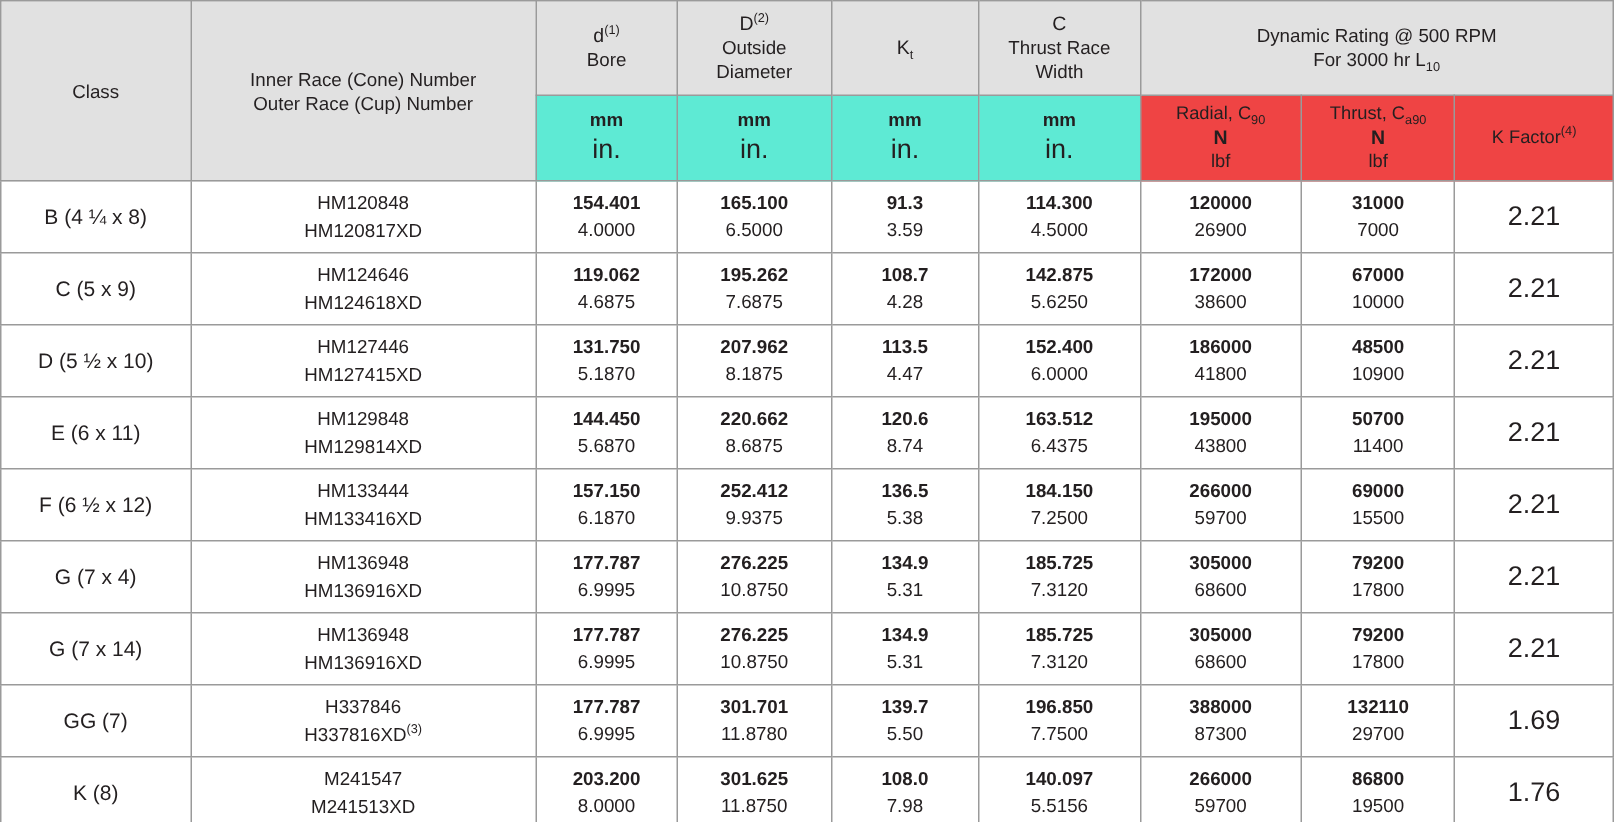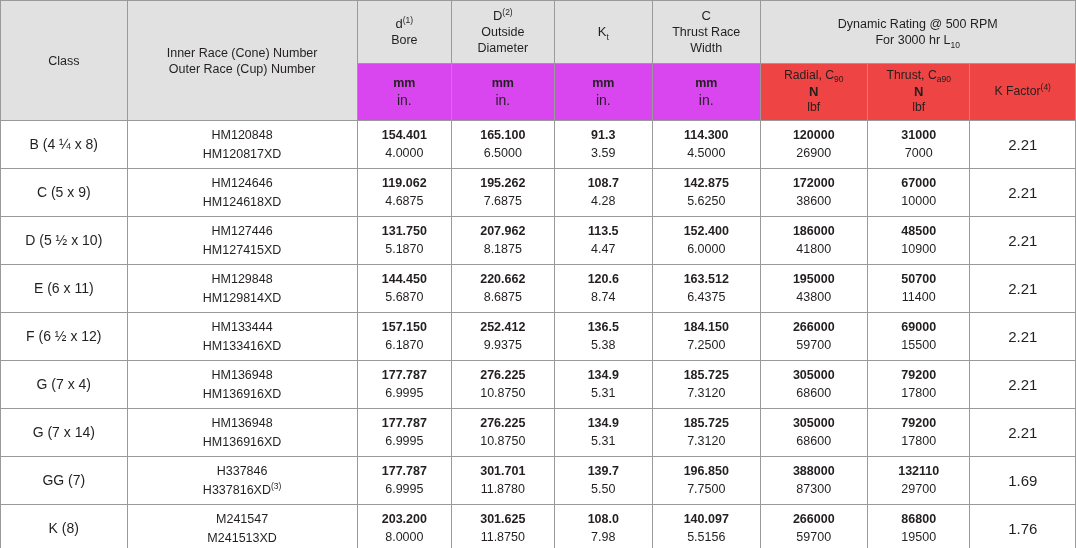--- a/index.html
+++ b/index.html
@@ -48,21 +48,21 @@
   col.c-kfactor { width: 105px; }
 
   
   .hdr-gray {
     background: #e1e1e1;
     font-size: 12.5px;
     line-height: 1.28;
     color: #231f20;
   }
   .hdr-orange {
-    background: #d946ef;
+    background: #5eead4;
     font-size: 12.5px;
     line-height: 1.3;
     color: #231f20;
   }
   .hdr-gray2 {
     background: #ef4444;
     font-size: 12.2px;
     line-height: 1.3;
     color: #231f20;
   }
@@ -71,21 +71,21 @@
   .hdr-unit-cell { height: 56px; }
 
   .sym {
     font-size: 13px;
   }
   .unit-mm {
     font-weight: bold;
     font-size: 12.5px;
   }
   .unit-in {
-    font-size: 14px;
+    font-size: 18px;
   }
   .unit-n {
     font-weight: bold;
     font-size: 13px;
   }
   sup {
     font-size: 8.5px;
     vertical-align: super;
     line-height: 0;
   }
@@ -109,21 +109,21 @@
     line-height: 1.45;
   }
   .val-top {
     font-weight: bold;
     display: block;
   }
   .val-bot {
     display: block;
   }
   .kf-cell {
-    font-size: 15px;
+    font-size: 18px;
   }
 </style>
 </head>
 <body>
 
 <div class="table-wrap">
   <table class="spec">
     <colgroup>
       <col class="c-class">
         <col class="c-race">

